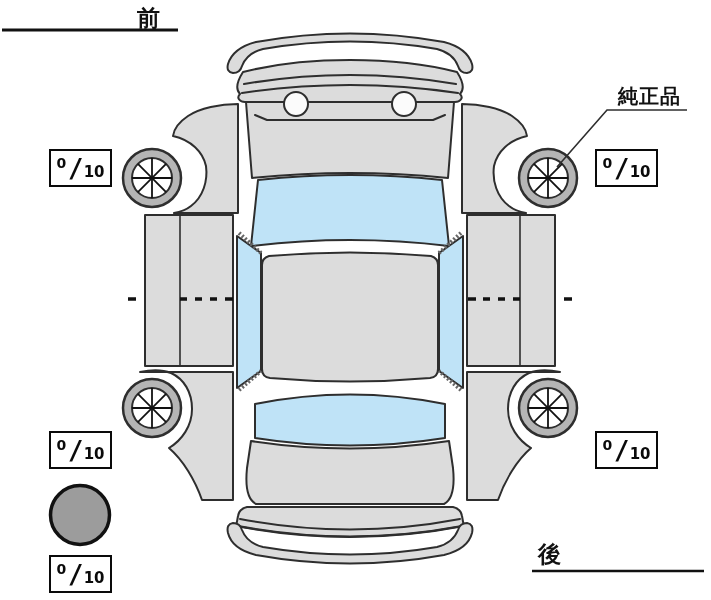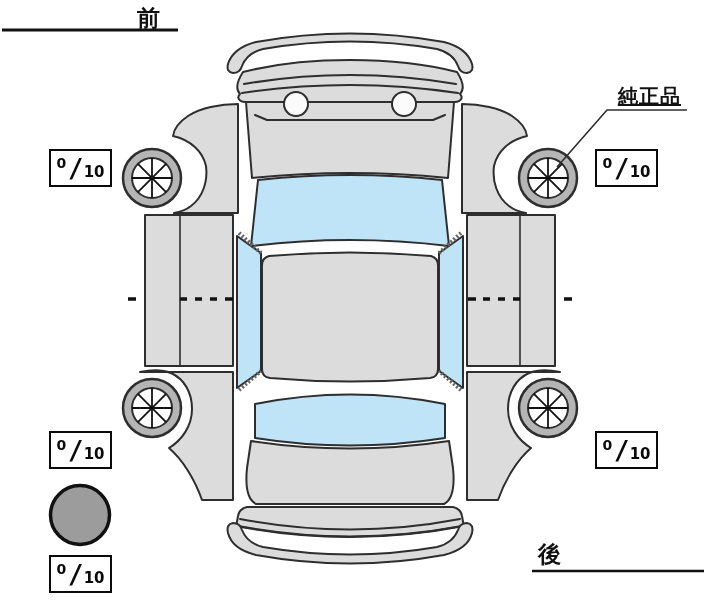--- a/index.html
+++ b/index.html
@@ -7,21 +7,21 @@
     position:relative;width:711px;height:600px;background:#ffffff;overflow:hidden;
     font-family:"Liberation Sans",sans-serif;
   }
   .stage svg{position:absolute;left:0;top:0;}
   .label{
     position:absolute;color:#111;font-weight:bold;letter-spacing:1px;
     font-family:"Liberation Sans",sans-serif;white-space:nowrap;
   }
   .label-front{left:137px;top:3px;font-size:23px;}
   .label-rear{left:538px;top:539px;font-size:23px;}
-  .label-genuine{left:618px;top:83px;font-size:20px;text-decoration:underline;}
+  .label-genuine{left:618px;top:83px;font-size:20px;}
   .score-box{
     position:absolute;width:59px;height:34px;border:2px solid #0a0a0a;background:#ffffff;
     display:flex;align-items:center;justify-content:center;
     font-family:"DejaVu Sans",sans-serif;font-weight:bold;color:#0a0a0a;
   }
   .score-num{font-size:14px;transform:translateY(-5px);margin-right:5px;}
   .score-slash{font-size:26px;transform:skewX(-8deg);line-height:1;}
   .score-den{font-size:15px;transform:translateY(4px);margin-left:3px;}
   .box-fl{left:49px;top:149px;}
   .box-fr{left:595px;top:149px;}

